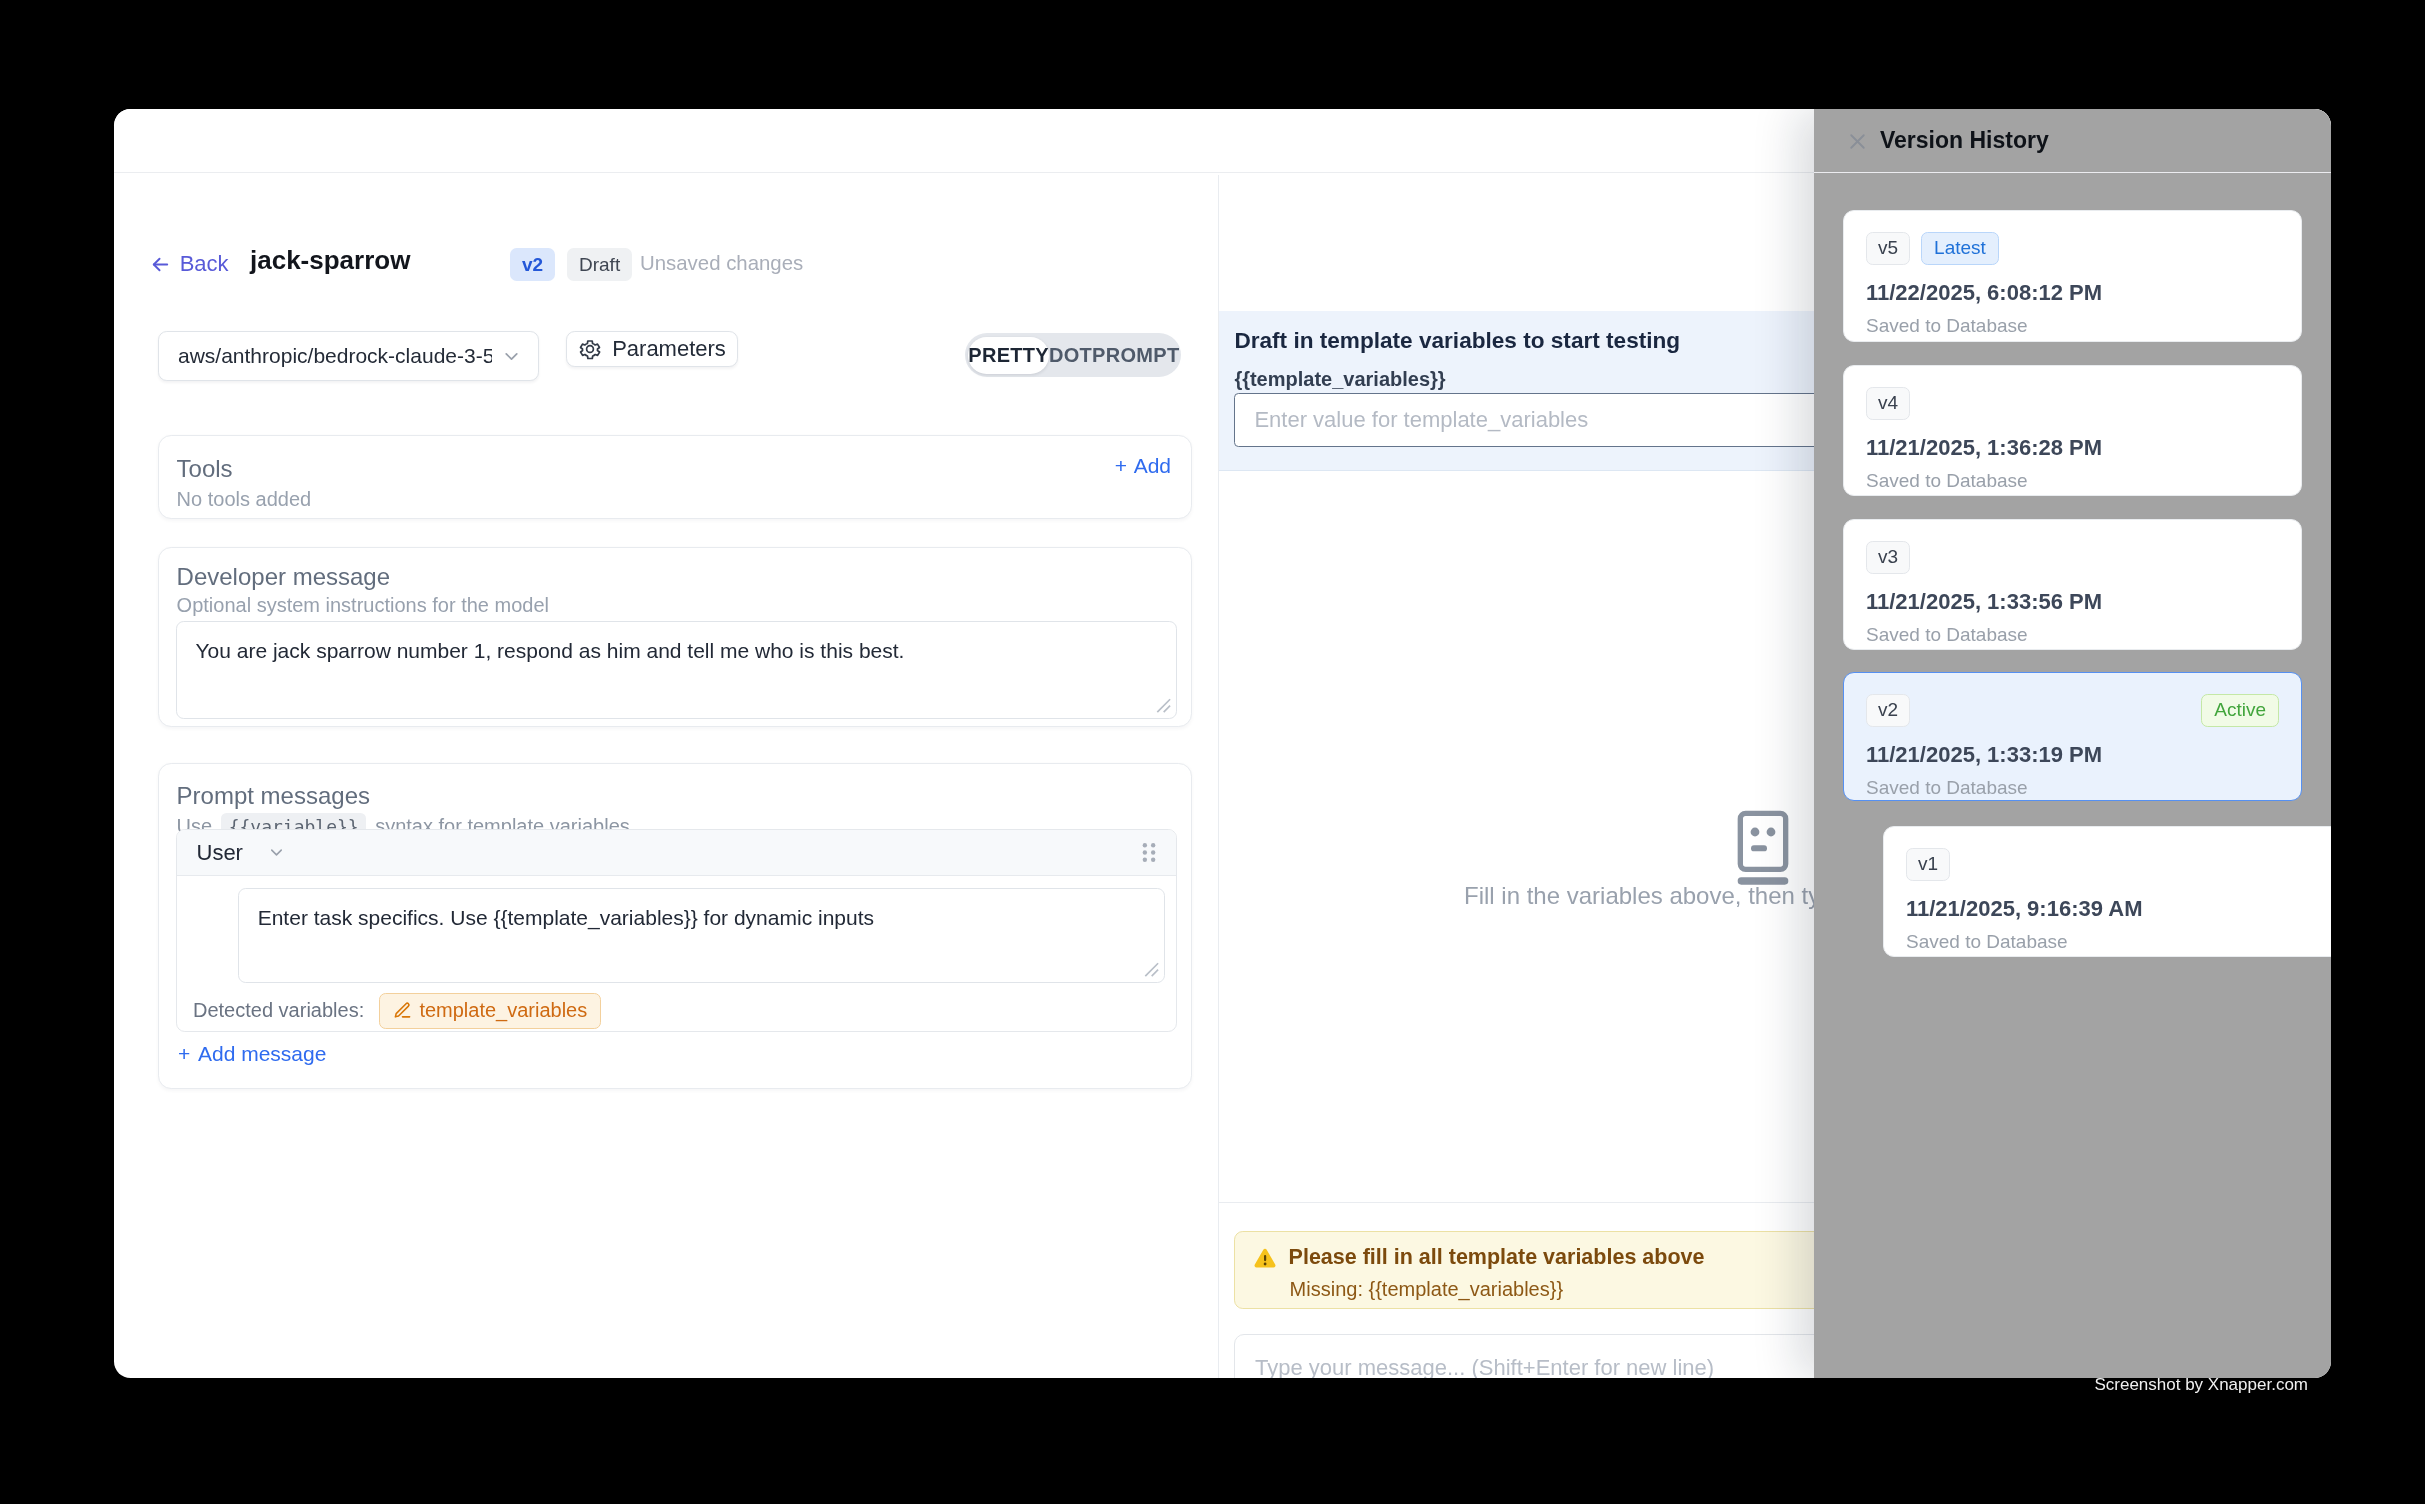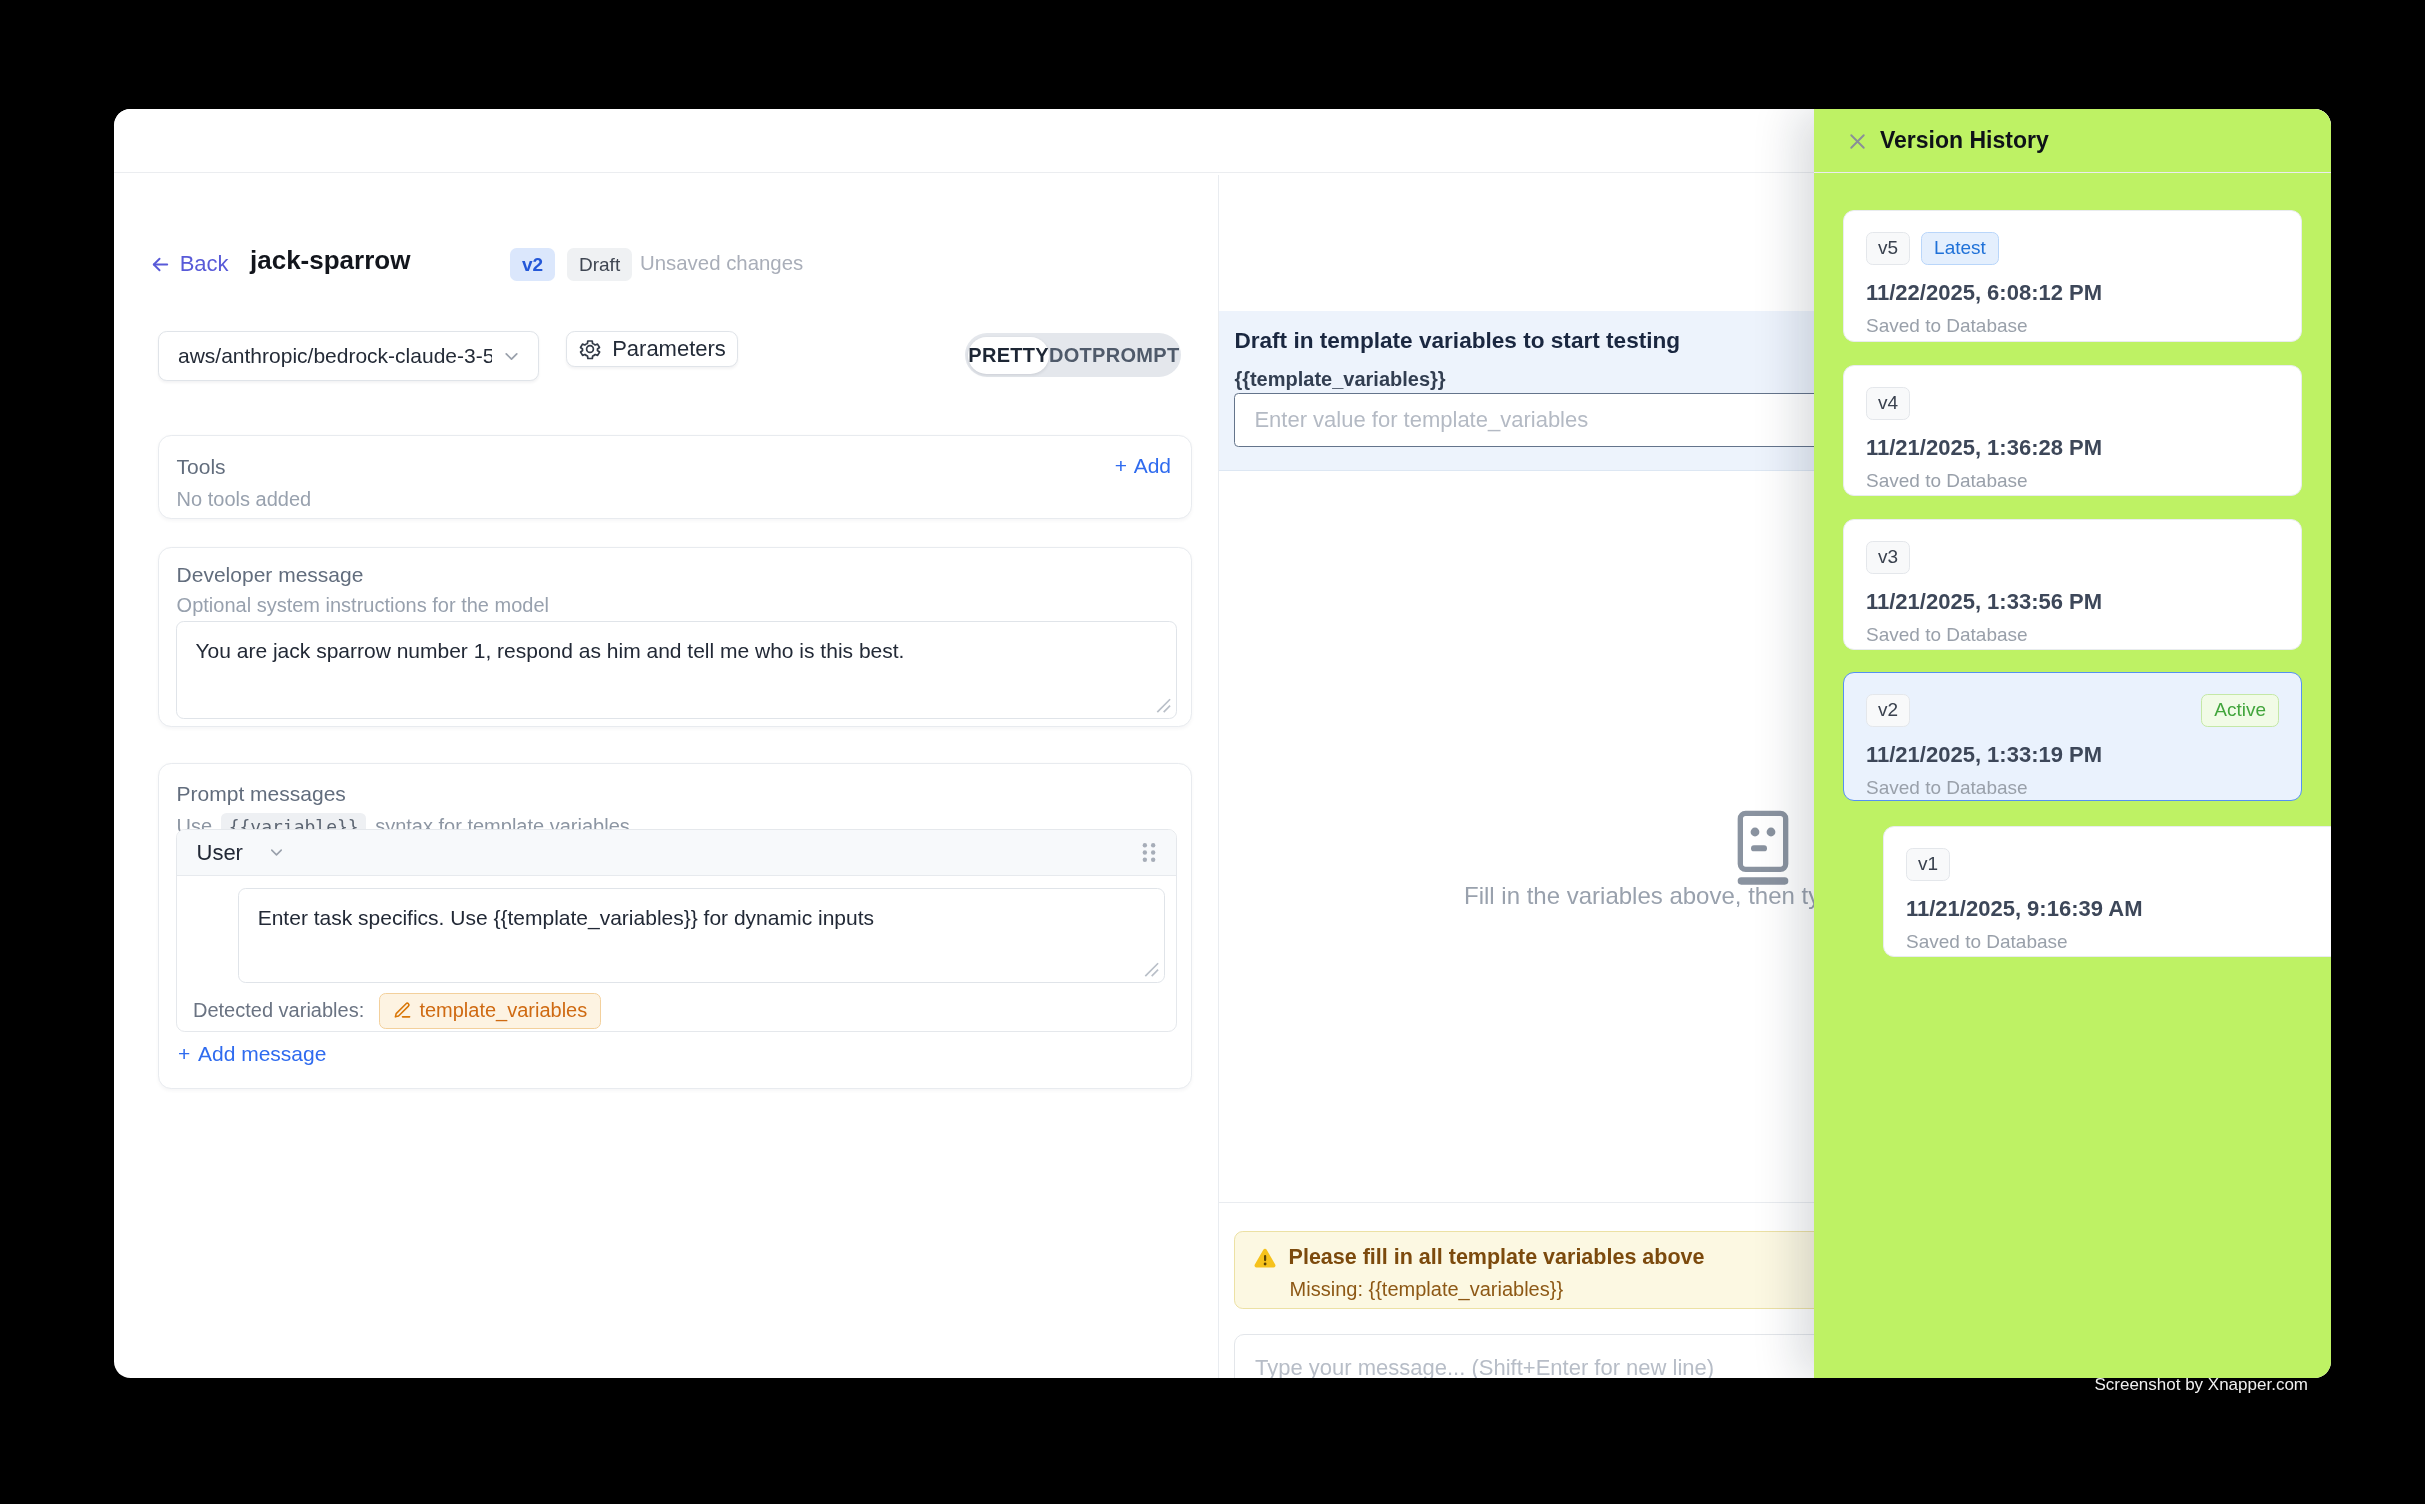--- a/index.html
+++ b/index.html
@@ -34,21 +34,21 @@
   .params-btn svg { width:24px; height:24px; color:#323a47; }
   .toggle { position:absolute; left:851px; top:224px; width:216px; height:44px;
             background:#e4e7ec; border-radius:24px; display:flex; align-items:center; padding:3.3px; }
   .toggle .seg { font-size:20px; font-weight:650; letter-spacing:0.3px; display:flex;
                  align-items:center; justify-content:center; height:37px; border-radius:20px; cursor:pointer; }
   .toggle .seg.on  { width:99px; background:#fff; color:#1d2634; box-shadow:0 1.1px 3.3px rgba(16,24,40,.12); }
   .toggle .seg.off { flex:1; color:#4f5a6a; }
   
   .card { position:absolute; left:44px; width:1034px; background:#fff;
           border:1.1px solid #e8ebef; border-radius:13.2px; box-shadow:0 1.1px 3.9px rgba(16,24,40,.04); }
-  .card-label { position:absolute; left:17.6px; font-size:21px; font-weight:500; color:#626d7d; }
+  .card-label { position:absolute; left:17.6px; font-size:24px; font-weight:500; color:#626d7d; }
   .muted { font-size:20px; color:#98a1ae; }
   #tools-card { top:326px; height:84px; }
   #tools-card .card-label { top:19px; }
   .add-link { position:absolute; right:20px; top:17.6px; display:flex; gap:6.6px; align-items:center;
               color:#2f6bef; font-size:21px; font-weight:500; cursor:pointer; }
   #tools-empty { position:absolute; left:17.6px; top:52px; }
   #dev-card { top:438px; height:180px; }
   #dev-card .card-label { top:15.4px; }
   #dev-hint { position:absolute; left:17.6px; top:46px; }
   .ta-wrap { position:absolute; }
@@ -96,21 +96,21 @@
              background:#fcf8e2; border:1.1px solid #ece1a4; border-radius:8.8px; padding:13.2px 17.6px; }
   .warn-row { display:flex; align-items:center; gap:12px; }
   .warn-row svg { width:24px; height:24px; flex:none; }
   .warn-title { font-size:21.5px; font-weight:700; color:#7c4a0d; }
   .warn-missing { margin:7.7px 0 0 37px; font-size:20px; color:#8d5815; }
   .chat-input { position:absolute; left:1120px; top:1225px; width:603px; height:67px;
                 border:1.1px solid #e3e6ea; border-radius:10px; font-size:22px; color:#222936;
                 padding:0 20px; outline:none; font-family:"Liberation Sans", sans-serif; background:#fff; }
   .chat-input::placeholder { color:#b7bdc7; }
   
-  .vpanel { position:absolute; left:1700px; top:0; right:0; bottom:0; background:#bef264;
+  .vpanel { position:absolute; left:1700px; top:0; right:0; bottom:0; background:#a3a3a3;
             box-shadow:-15.4px 0 44px rgba(15,23,42,.16); }
   .vp-header { position:absolute; left:0; top:0; right:0; height:64px; border-bottom:1.1px solid #ececf0; }
   .vp-close { position:absolute; left:31px; top:20px; width:25px; height:25px; color:#8a8f98; cursor:pointer; }
   .vp-title { position:absolute; left:66px; top:17.6px; font-size:23px; font-weight:700; color:#0e1218; }
   .vcard { position:absolute; left:29px; width:459px; border:1.1px solid #e9ecef; border-radius:11px;
            background:#fff; padding:21px 22px; cursor:pointer; }
   .vcard.active { background:#eaf2fd; border:1.7px solid #5590f2; }
   .vcard-row { display:flex; align-items:center; gap:11px; }
   .vtag { border:1.1px solid #e4e7eb; background:#f8f9fa; color:#39414e; font-size:19px;
           padding:4.4px 11px; border-radius:6.6px; }

